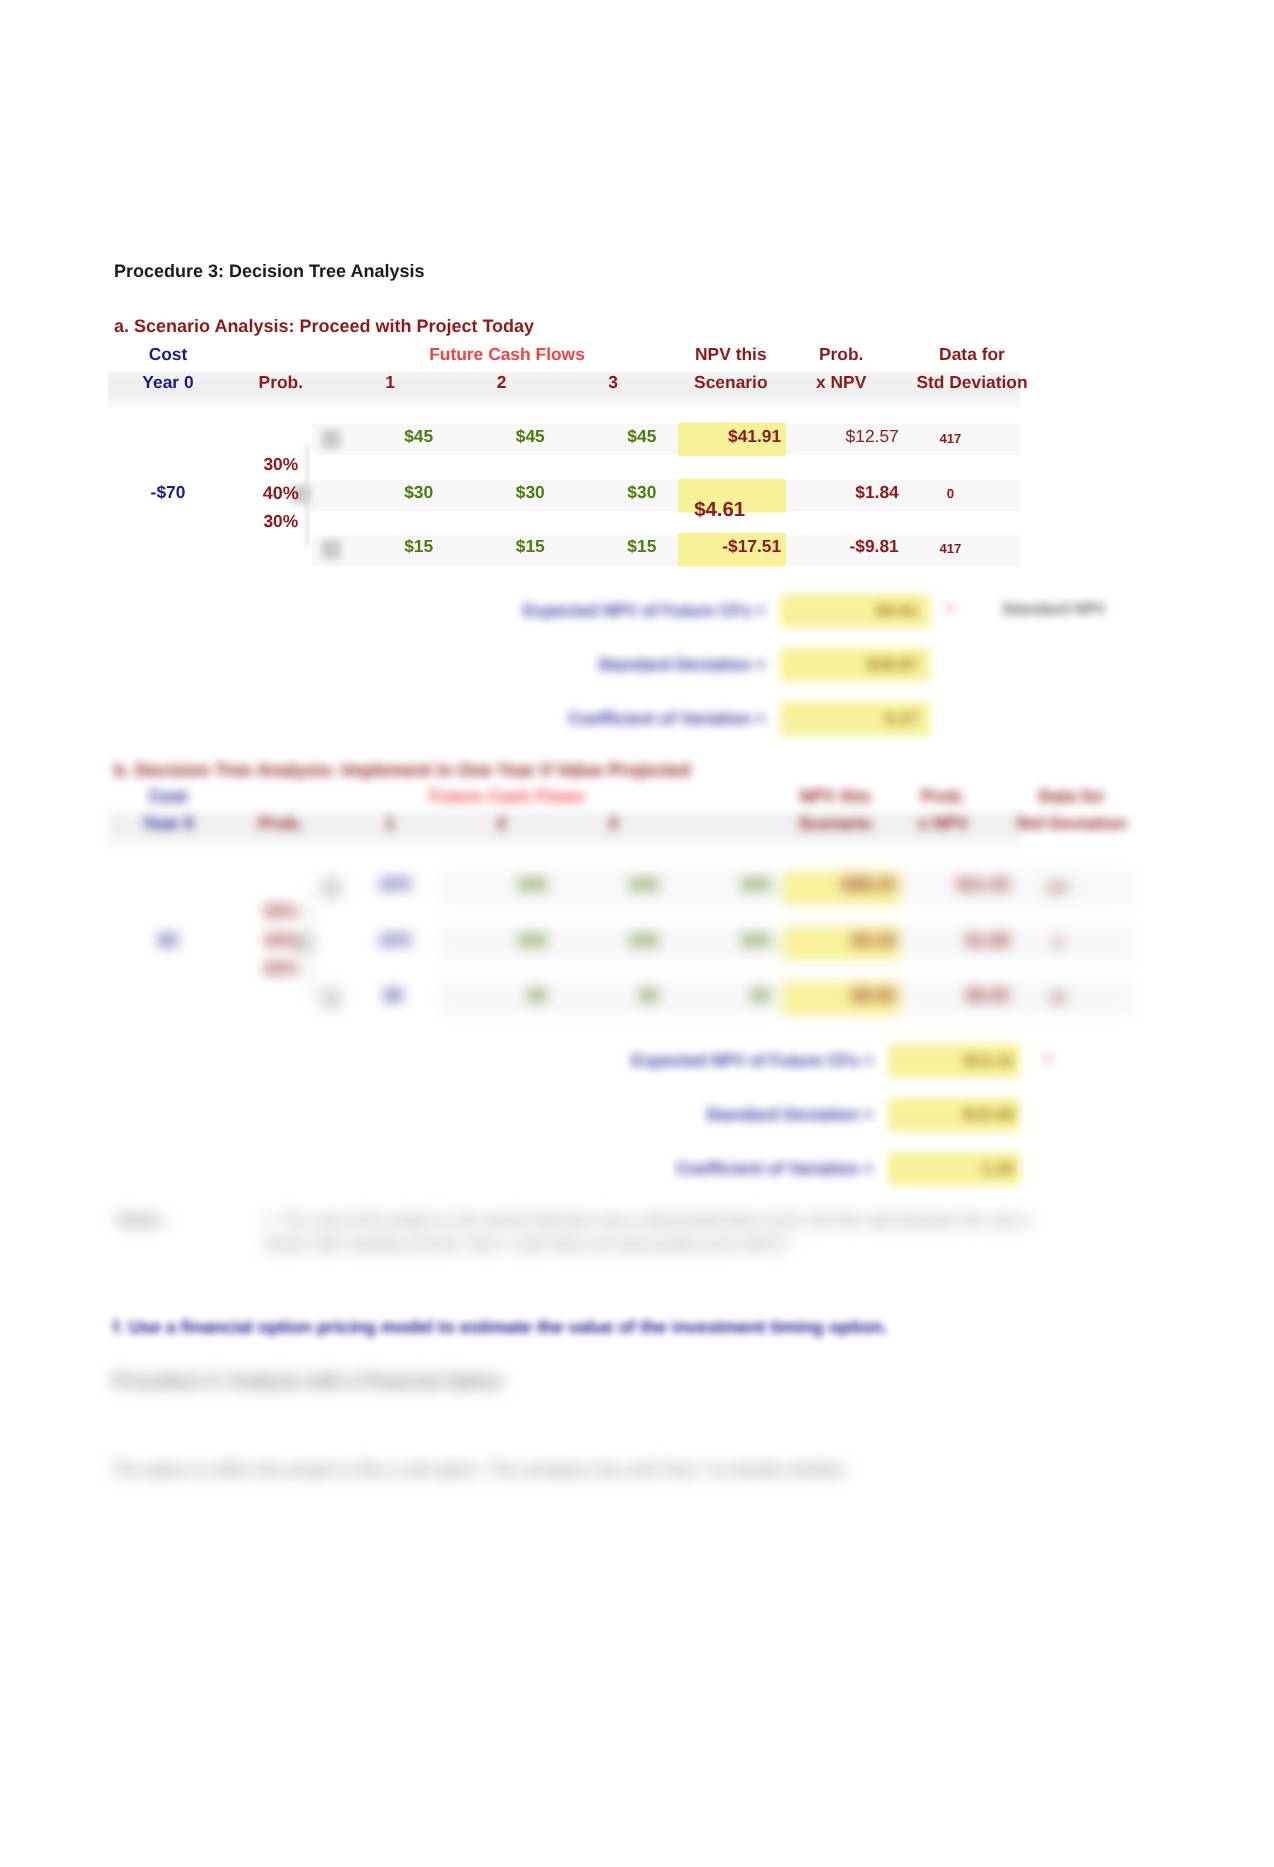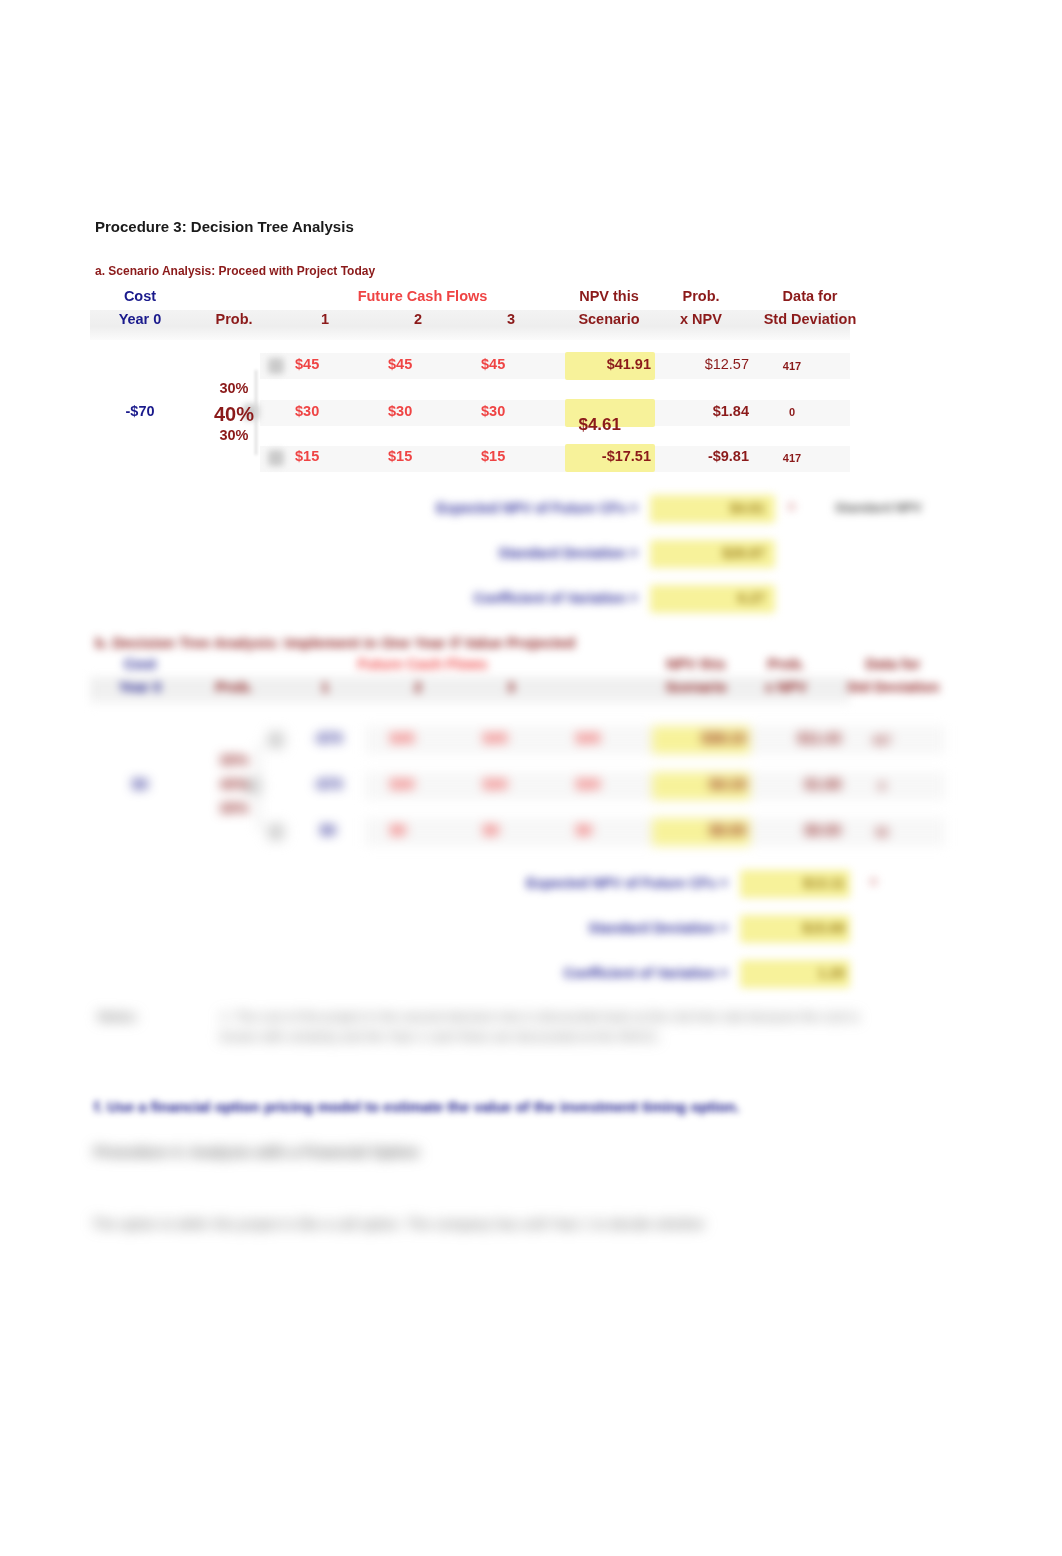--- a/index.html
+++ b/index.html
@@ -32,39 +32,39 @@
   }
   .proc-heading {
     position: absolute;
     font-size: 15px;
     font-weight: bold;
     color: #1a1a1a;
     white-space: nowrap;
   }
   .sec-heading {
     position: absolute;
-    font-size: 12px;
+    font-size: 15px;
     font-weight: bold;
     color: #8b1a1a;
     white-space: nowrap;
   }
   .hdr-navy   { color: #1a1a8c; text-align: center; }
   .hdr-red    { color: #8b1a1a; text-align: center; }
   .hdr-blue   { color: #ef4444; text-align: center; }
 
   .shade-band {
     position: absolute;
     background: linear-gradient(180deg, #f3f3f3 0%, #eeeeee 55%, #fbfbfb 100%);
   }
   .shade-row {
     position: absolute;
     background: #f1f1f1;
   }
 
-  .v-blue   { color: #ef4444; }
+  .v-blue   { color: #4d7c0f; text-align: right; }
   .v-navy   { color: #1a1a8c; text-align: center; }
   .v-red    { color: #8b1a1a; text-align: right; }
   .v-redc   { color: #8b1a1a; text-align: center; }
   .v-small  { font-size: 11px; }
 
   
   .node {
     position: absolute;
     width: 16px; height: 16px;
     border-radius: 3px;
@@ -187,21 +187,21 @@
 
   <div class="abs v-redc" style="left:193px; top:380px; width:82px; font-size:14.5px; font-weight:bold;">30%</div>
   <div class="abs v-blue" style="left:295px; top:356px; width:66px; font-size:14.5px; font-weight:bold;">$45</div>
   <div class="abs v-blue" style="left:388px; top:356px; width:66px; font-size:14.5px; font-weight:bold;">$45</div>
   <div class="abs v-blue" style="left:481px; top:356px; width:66px; font-size:14.5px; font-weight:bold;">$45</div>
   <div class="chip" style="left:565px; top:352px; width:90px; height:28px;"></div>
   <div class="abs v-red" style="left:563px; top:356px; width:88px; font-size:14.5px; font-weight:bold;">$41.91</div>
   <div class="abs v-red" style="left:663px; top:356px; width:86px; font-size:14.5px; font-weight:normal;">$12.57</div>
   <div class="abs v-redc v-small" style="left:760px; top:360px; width:64px; font-weight:bold;">417</div>
 
-  <div class="abs v-redc" style="left:193px; top:403px; width:82px; font-size:20px; font-weight:bold;">40%</div>
+  <div class="abs v-redc" style="left:193px; top:403px; width:82px; font-size:15px; font-weight:bold;">40%</div>
   <div class="abs v-blue" style="left:295px; top:403px; width:66px; font-size:14.5px; font-weight:bold;">$30</div>
   <div class="abs v-blue" style="left:388px; top:403px; width:66px; font-size:14.5px; font-weight:bold;">$30</div>
   <div class="abs v-blue" style="left:481px; top:403px; width:66px; font-size:14.5px; font-weight:bold;">$30</div>
   <div class="chip" style="left:565px; top:399px; width:90px; height:28px;"></div>
   <div class="abs v-red" style="left:533px; top:403px; width:88px; font-size:17px; font-weight:bold;margin-top:12px;">$4.61</div>
   <div class="abs v-red" style="left:663px; top:403px; width:86px; font-size:14.5px; font-weight:bold;">$1.84</div>
   <div class="abs v-redc v-small" style="left:760px; top:406px; width:64px; font-weight:bold;">0</div>
 
   <div class="abs v-redc" style="left:193px; top:427px; width:82px; font-size:14.5px; font-weight:bold;">30%</div>
   <div class="abs v-blue" style="left:295px; top:448px; width:66px; font-size:14.5px; font-weight:bold;">$15</div>

